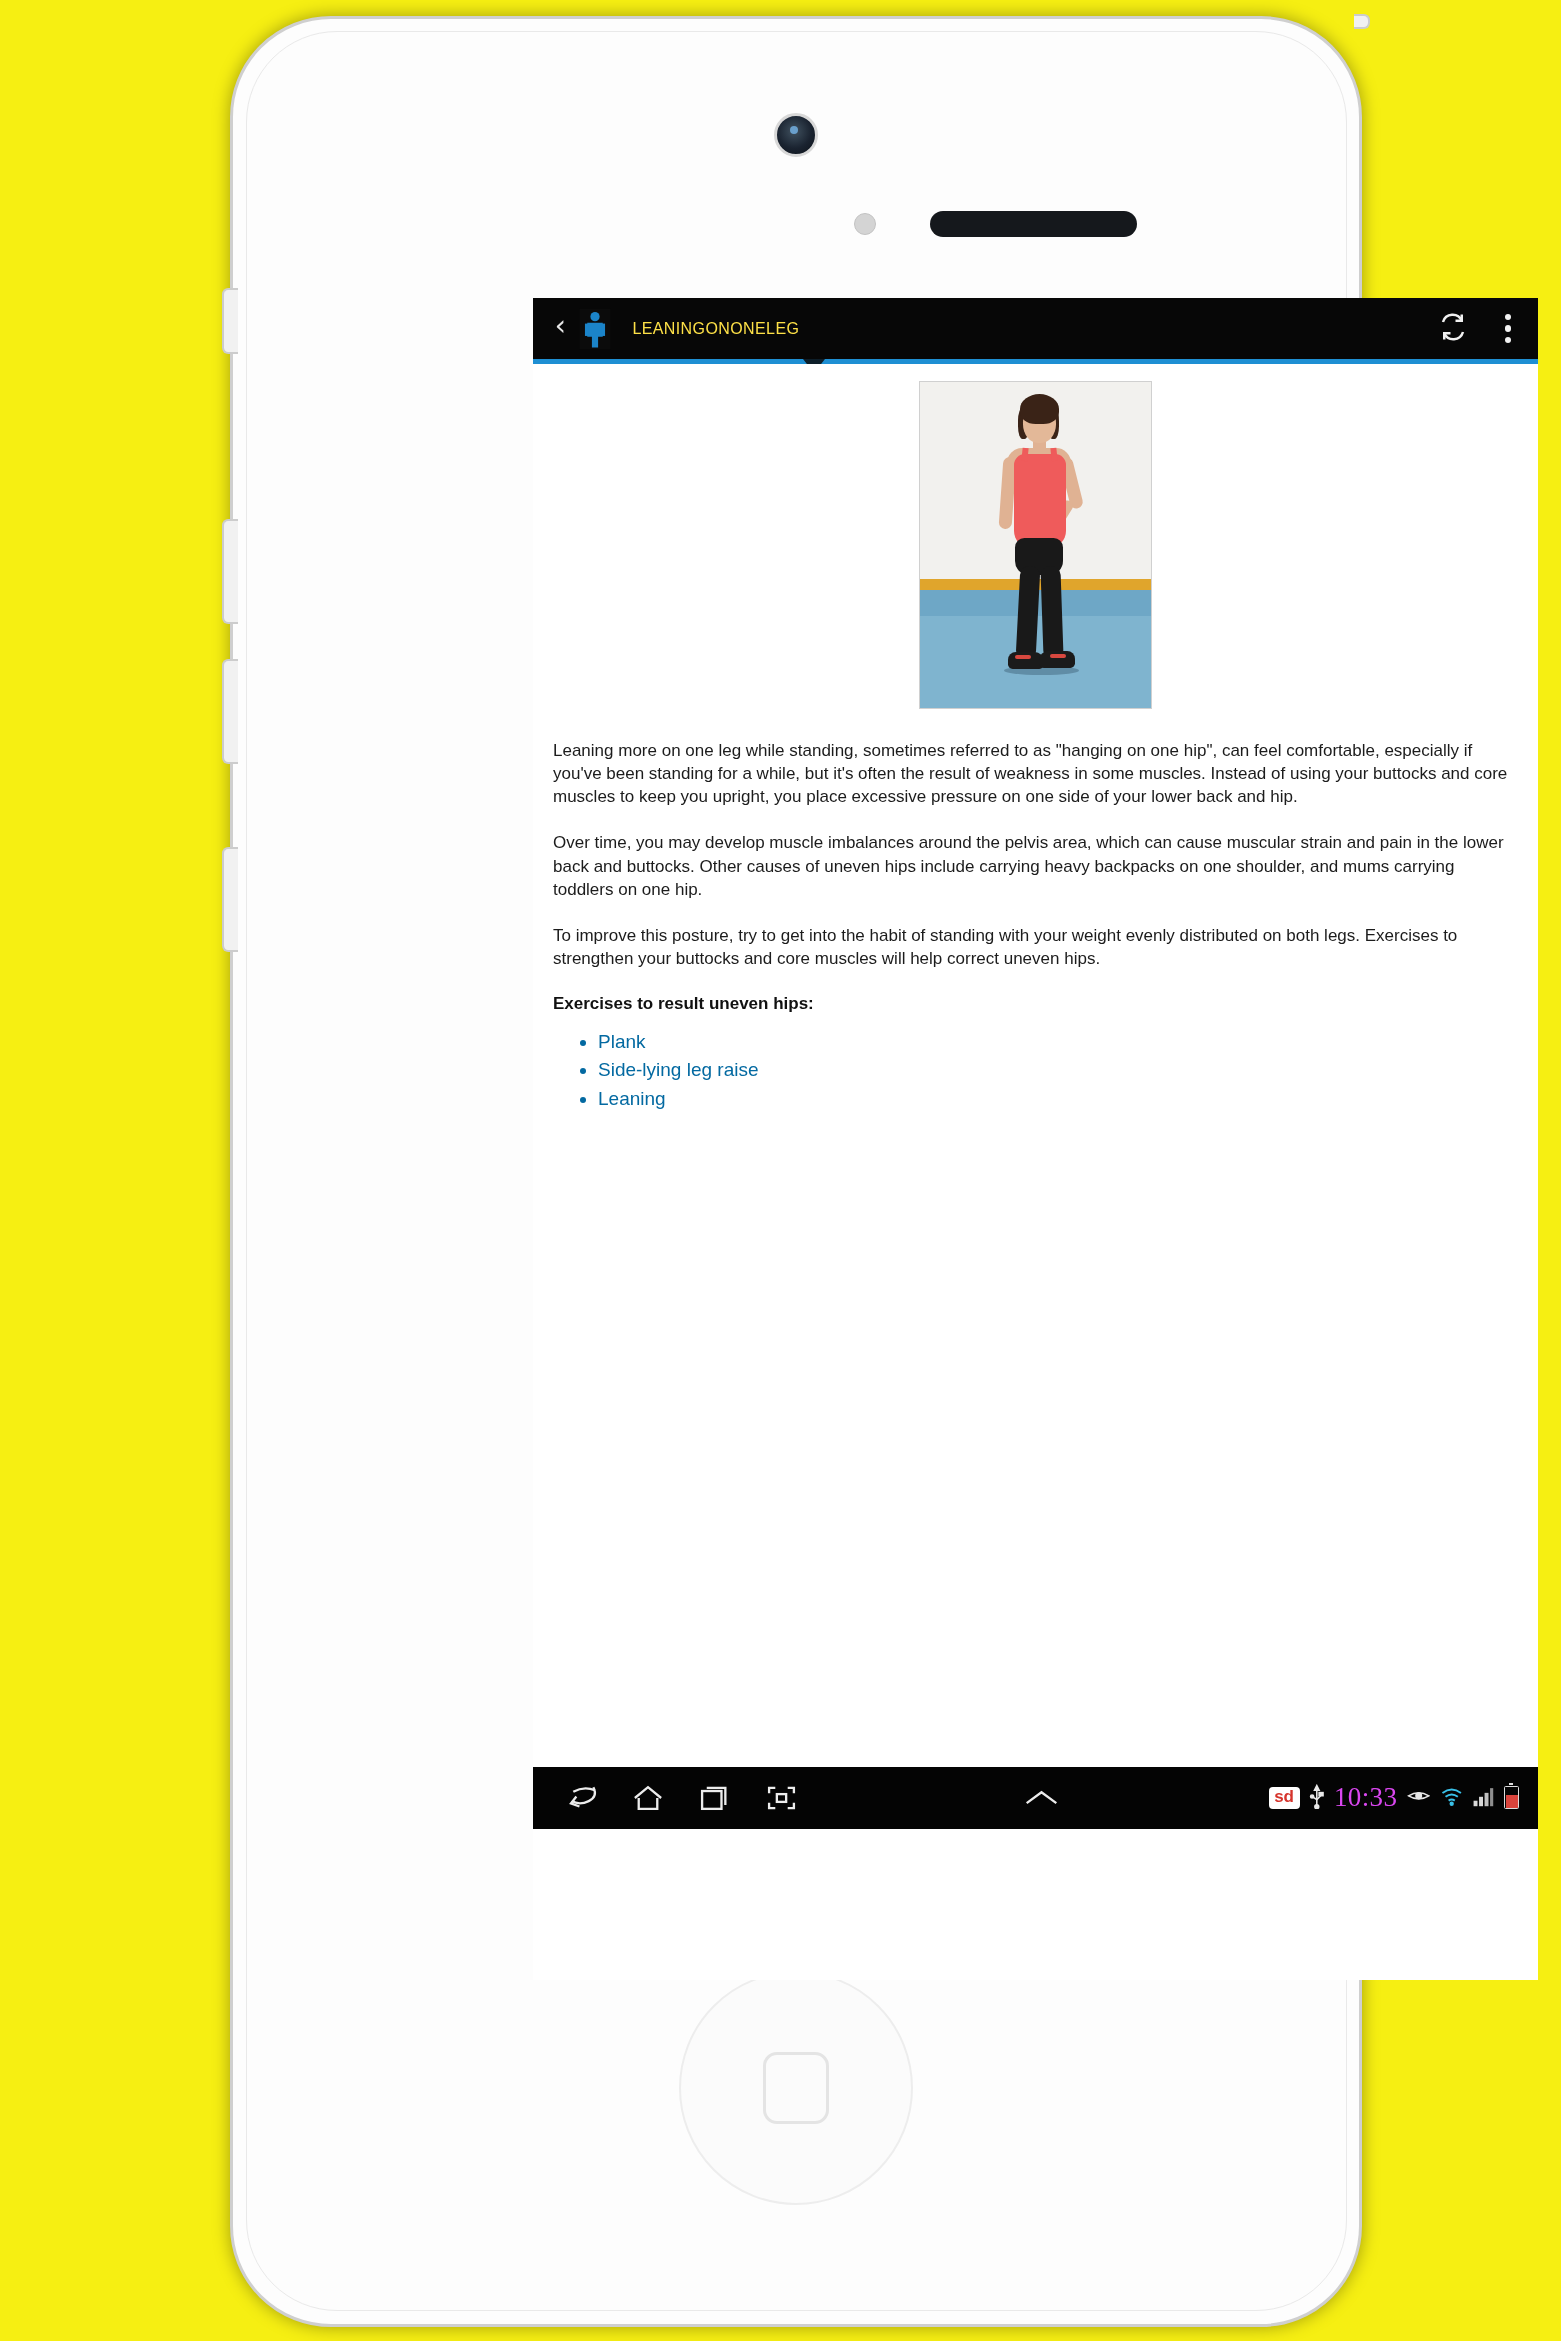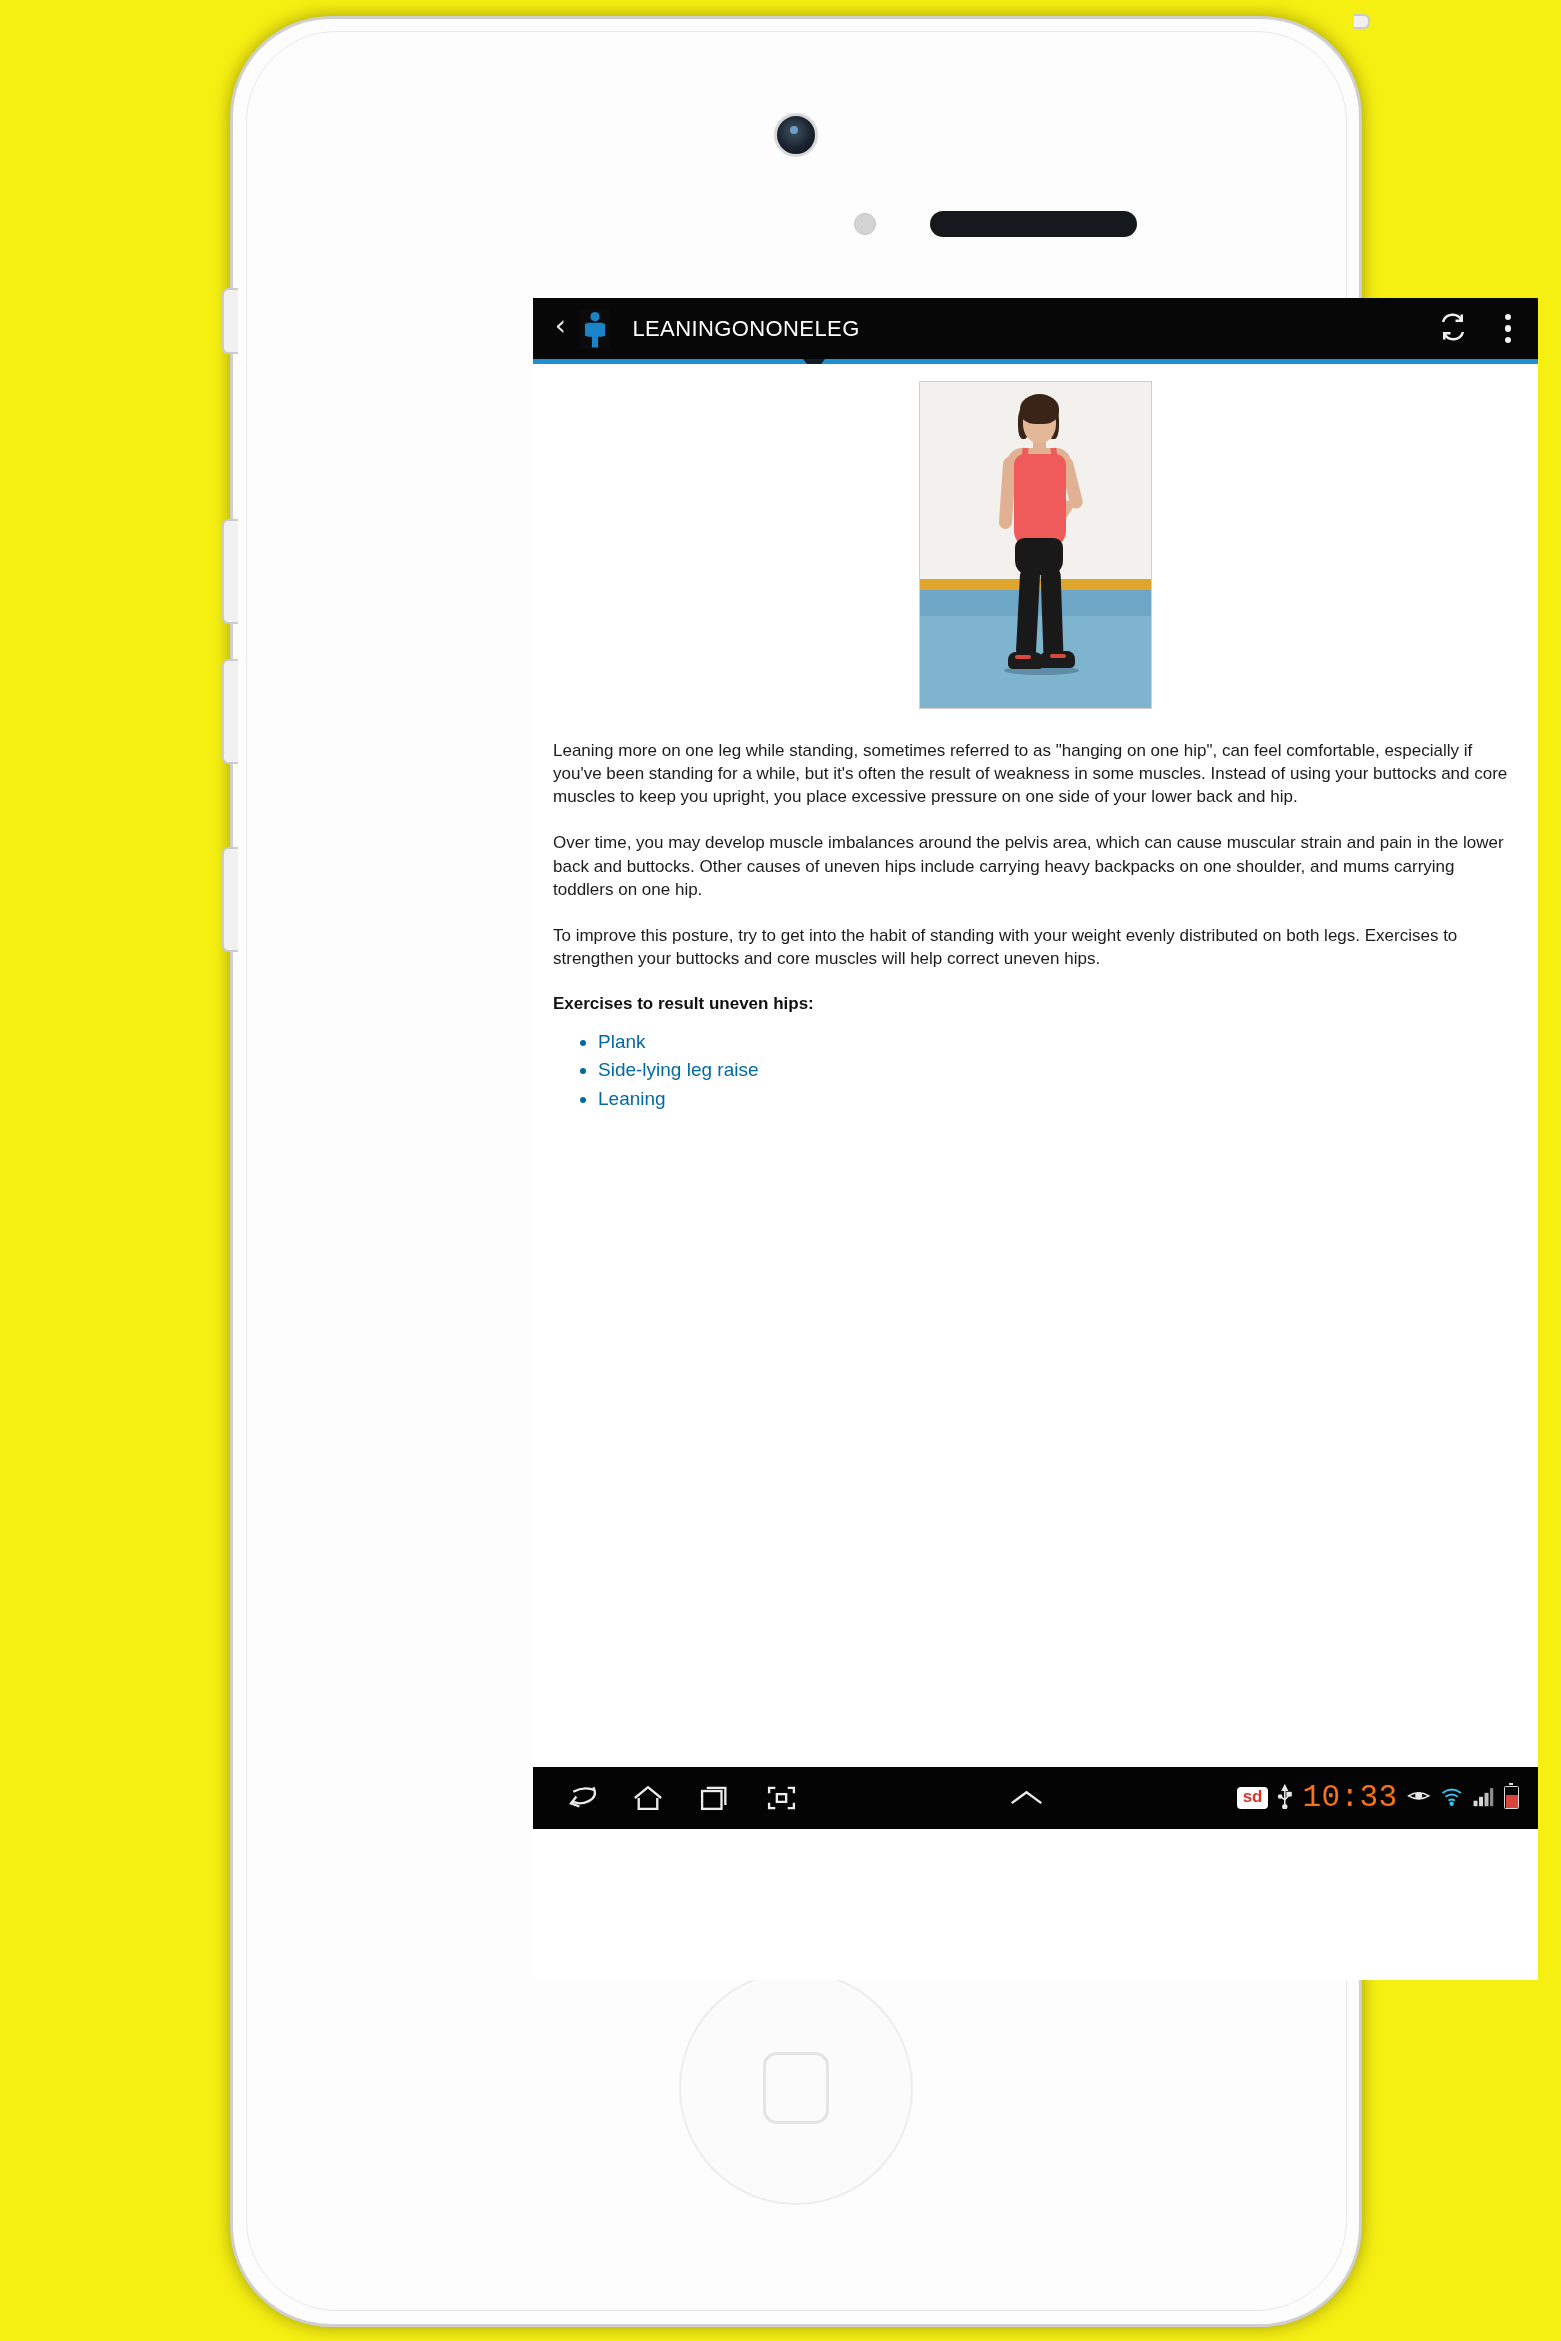--- a/index.html
+++ b/index.html
@@ -158,22 +158,22 @@
     font-family: "DejaVu Sans", sans-serif;
   }
   .app-icon {
     width: 34px;
     height: 44px;
     margin-left: 4.7px;
     position: relative;
   }
   .app-icon svg { display: block; }
   .app-title {
-    color: #ffffff;
-    font-size: 22px;
+    color: #fde047;
+    font-size: 16px;
     letter-spacing: 0.4px;
     margin-left: 20px;
     font-family: "Liberation Sans", sans-serif;
     white-space: nowrap;
   }
   .bar-spacer { flex: 1; }
   .refresh-icon {
     color: #f0f0f0;
     margin-right: 36px;
   }
@@ -309,23 +309,23 @@
     background: #ffffff;
     color: #d6342c;
     font-size: 17px;
     font-weight: bold;
     padding: 1.6px 5.5px;
     border-radius: 3.9px;
     font-family: "Liberation Sans", sans-serif;
     line-height: 1.1;
   }
   .clock {
-    color: #f97316;
-    font-size: 31px;
-    font-family: Liberation Mono, monospace;
+    color: #d946ef;
+    font-size: 27px;
+    font-family: Liberation Serif, serif;
     letter-spacing: 0.4px;
   }
   .batt {
     width: 15.6px;
     height: 23.4px;
     border: 1.6px solid #dddddd;
     border-radius: 1.6px;
     position: relative;
     box-sizing: border-box;
   }

